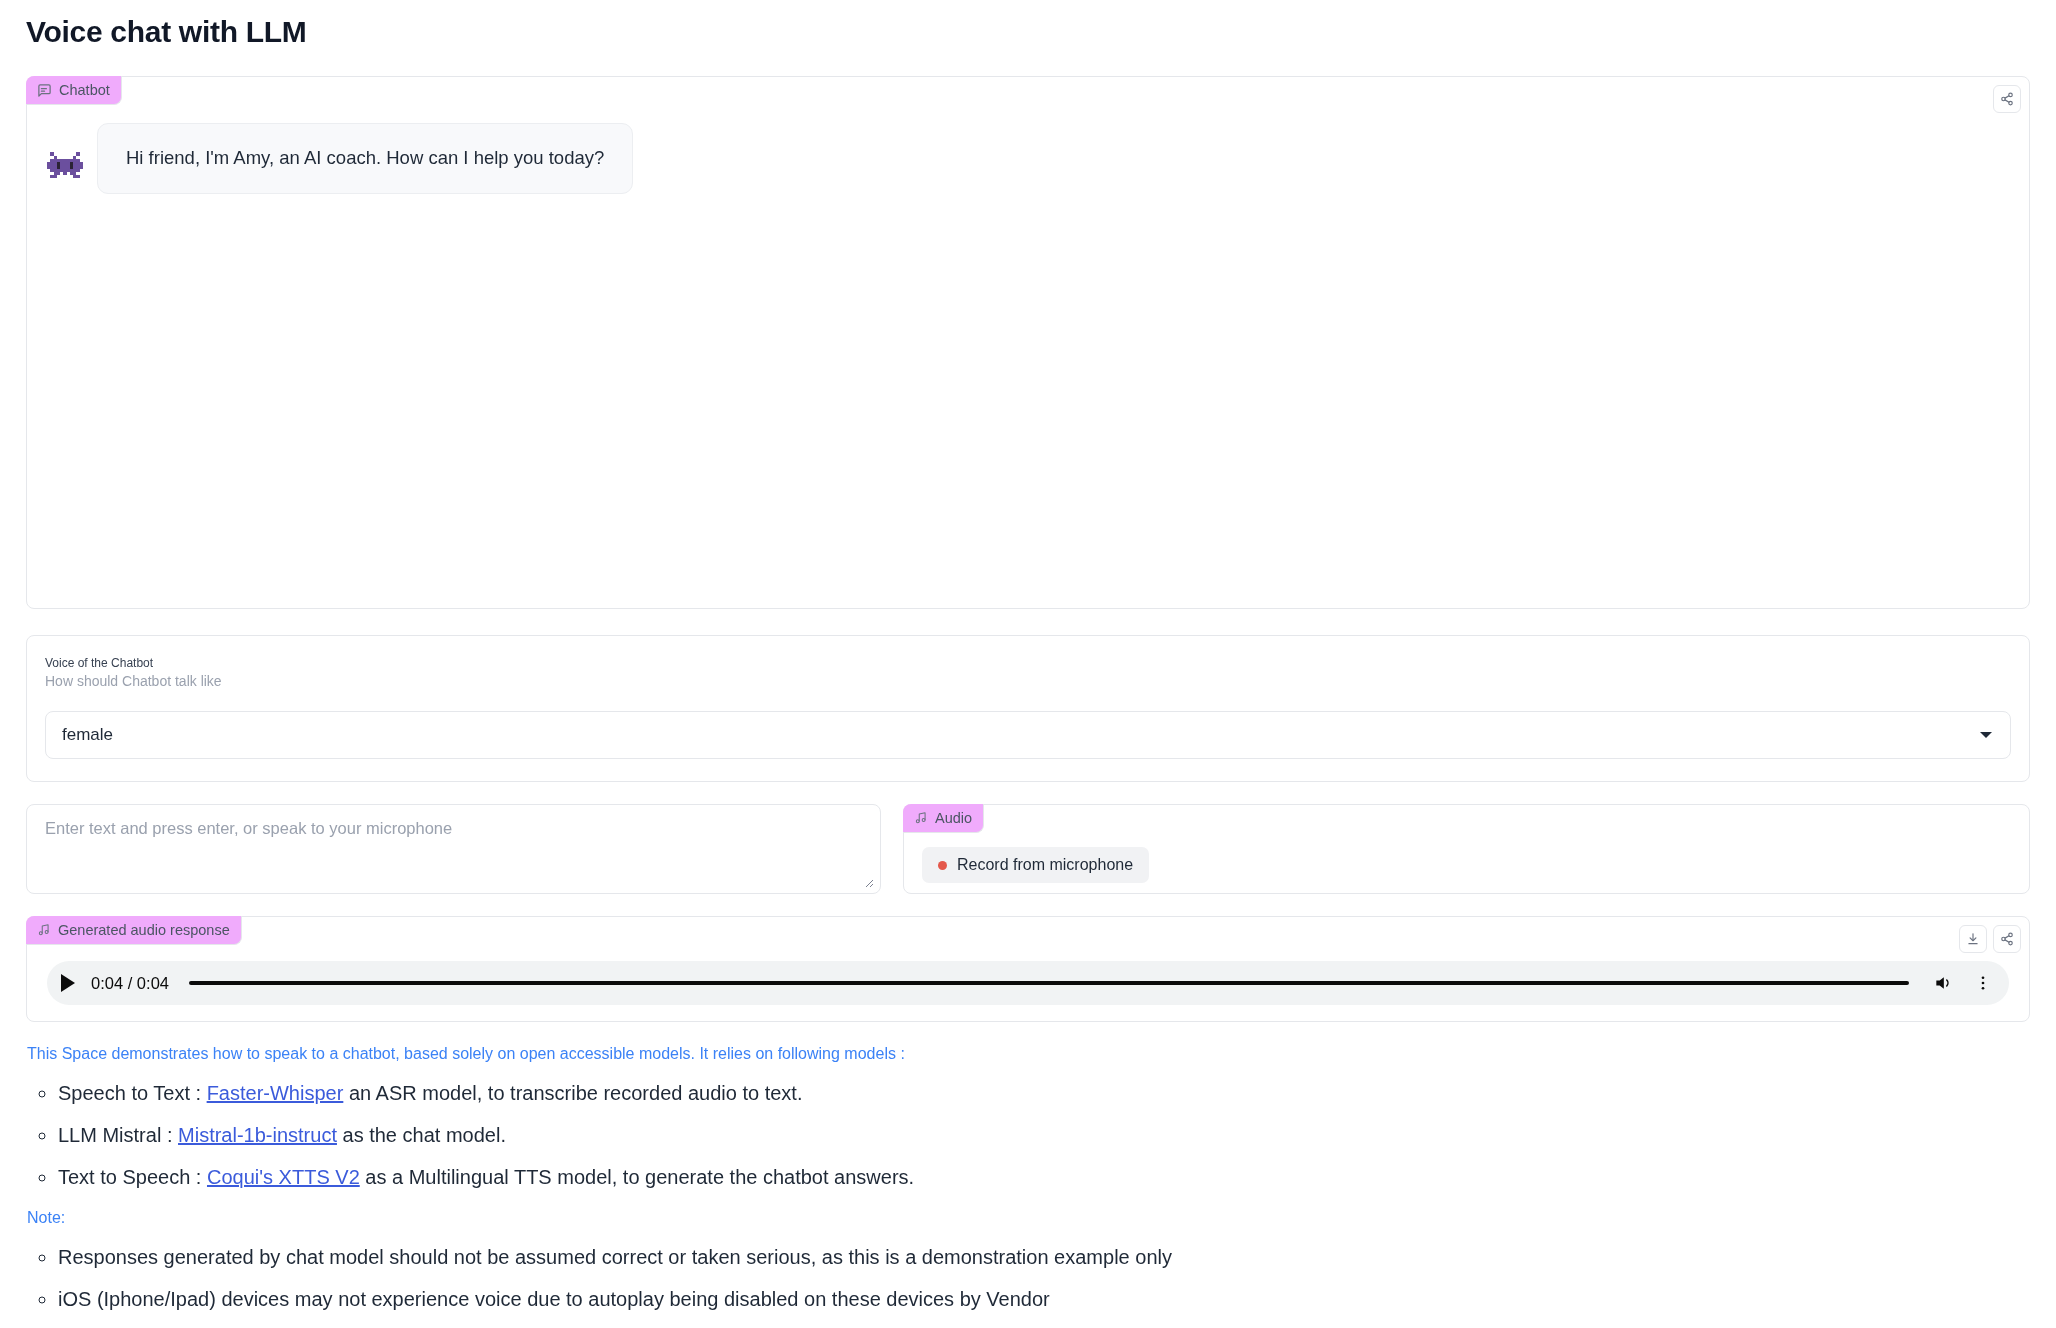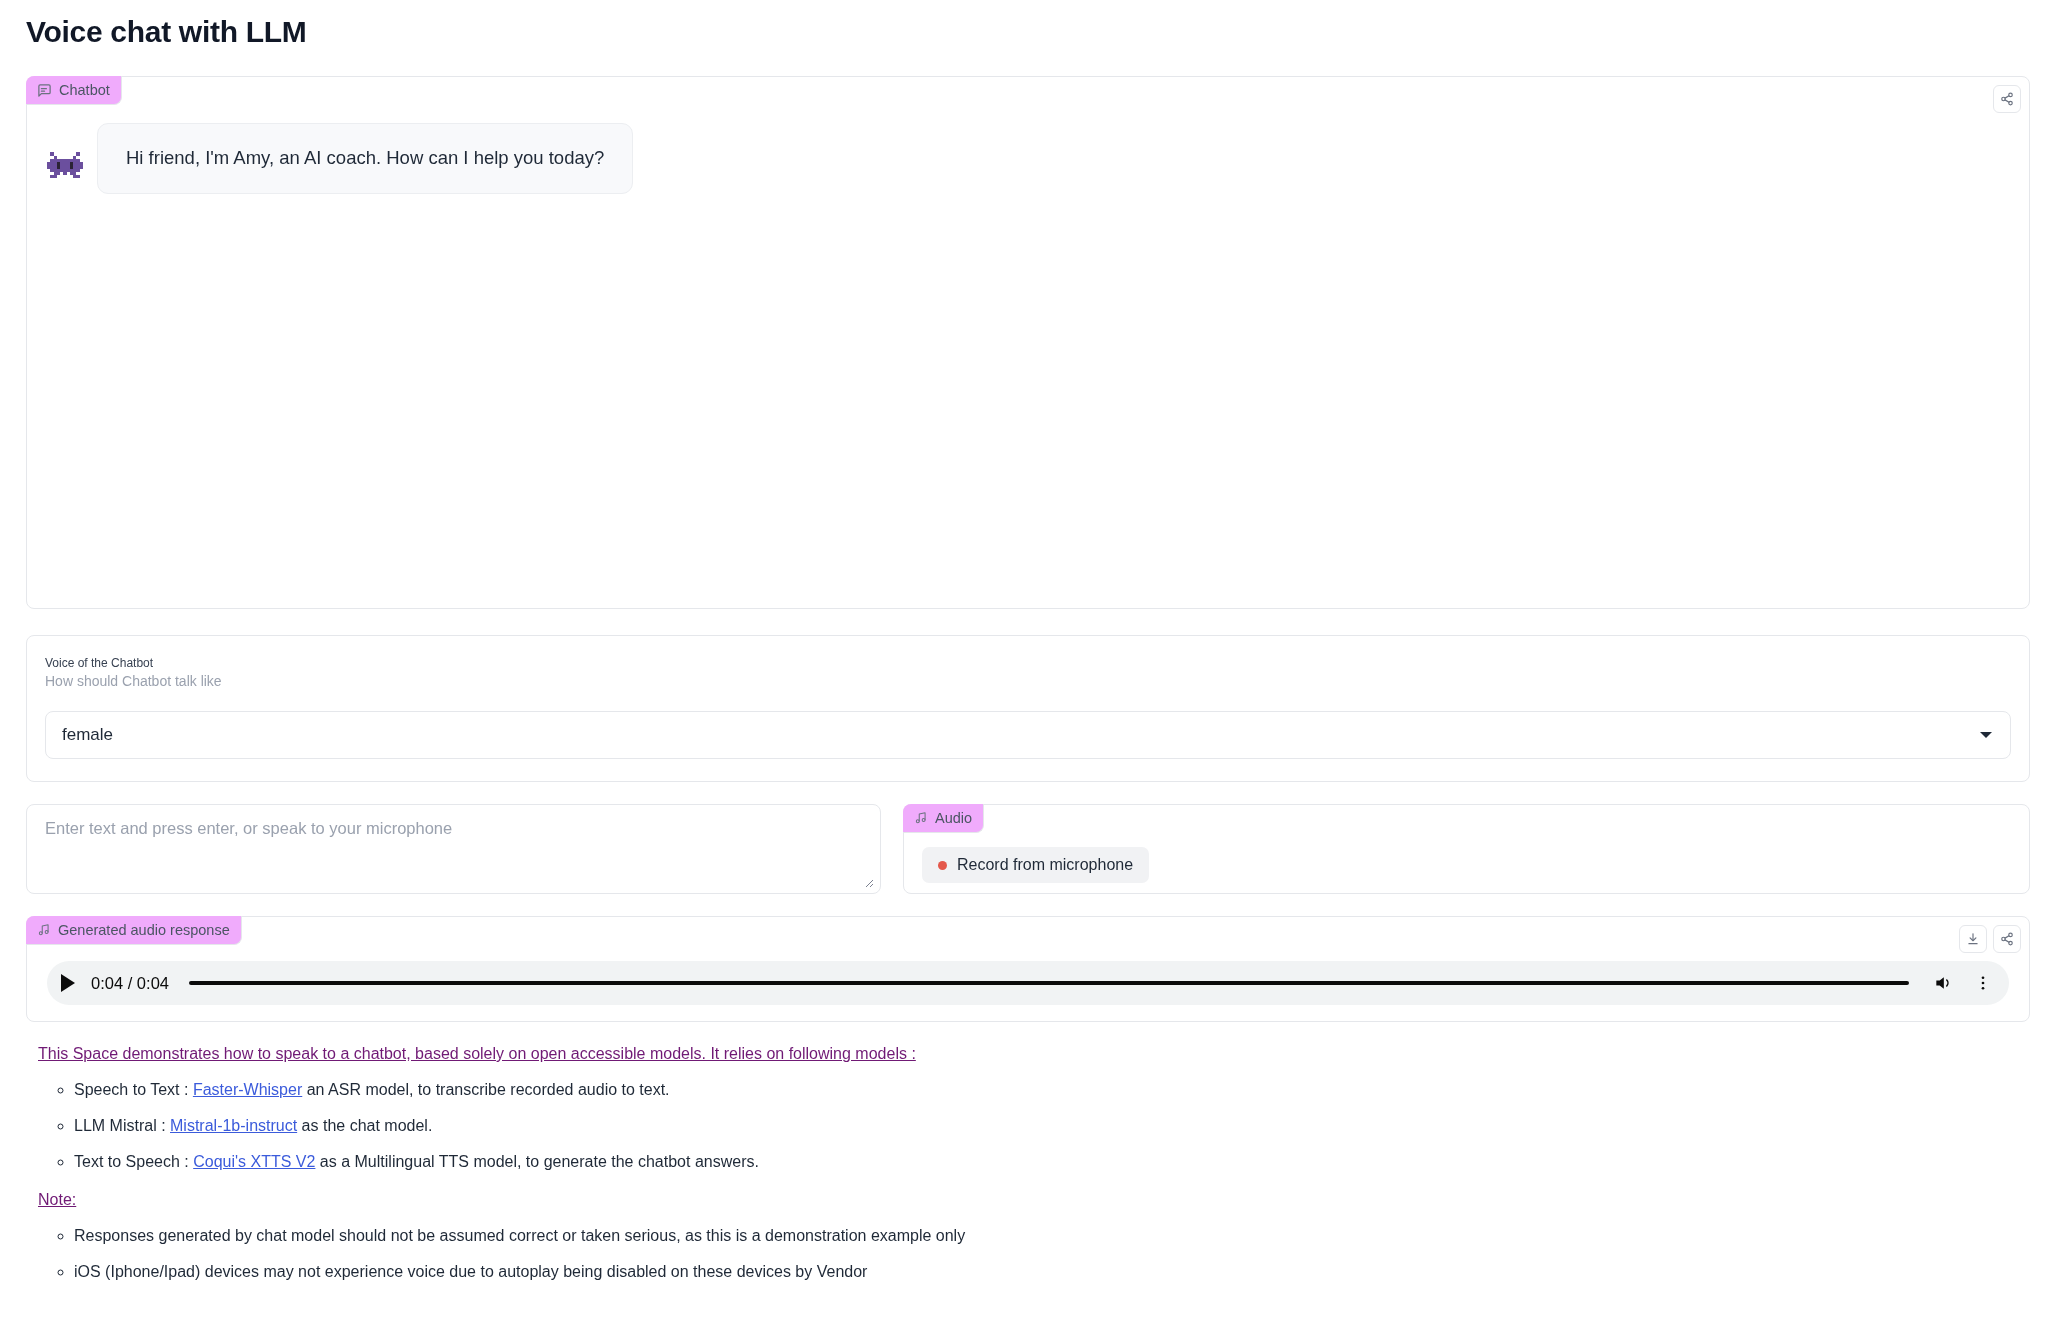--- a/index.html
+++ b/index.html
@@ -188,31 +188,31 @@
   }
   .vol-btn, .kebab-btn {
     flex: 0 0 auto; display: flex; align-items: center;
     justify-content: center; cursor: pointer;
     width: 28px; height: 28px;
   }
 
   
   .desc { padding: 0 0 0 0; }
   .desc p {
-    font-size: 16px; color: #701a75;
-    margin: 0 0 6px 12px; line-height: 1.5; text-decoration: underline;
+    font-size: 16px; color: #3b82f6;
+    margin: 0 0 6px 1px; line-height: 1.5;
   }
   .desc ul {
     list-style: circle;
     margin: 0 0 14px 0;
     padding-left: 32px;
   }
   .desc li {
-    font-size: 16px; color: #1f2937;
-    line-height: 1.5; margin: 12px 16px;
+    font-size: 20px; color: #1f2937;
+    line-height: 1.5; margin: 12px 0;
   }
   .desc a { color: #3b5bdb; text-decoration: underline; }
   .note-head { font-size: 16px; color: #1f2937; margin: 22px 0 4px 0; }
 </style>
 </head>
 <body>
 
 <div class="page">
 
   <h1 class="app-title">Voice chat with LLM</h1>

